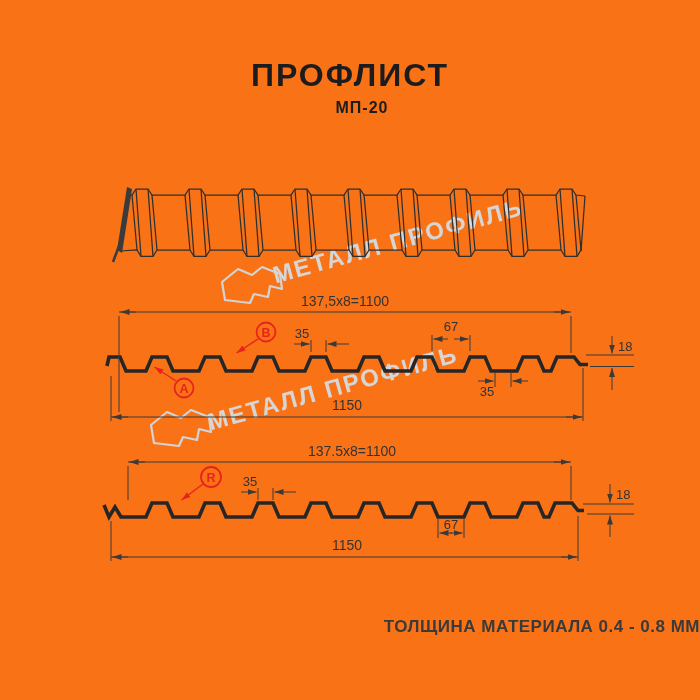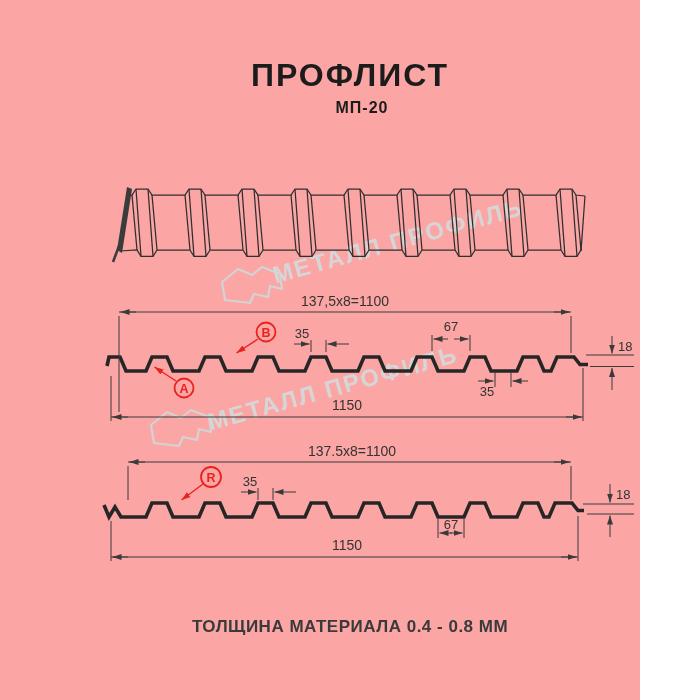--- a/index.html
+++ b/index.html
@@ -1,22 +1,22 @@
 <!DOCTYPE html>
 <html><head>
 <meta charset="utf-8">
 <style>
   html,body{margin:0;padding:0;background:#ffffff;}
-  .page{position:relative;width:640px;height:700px;background:#fca5a5;overflow:hidden;
+  .page{position:relative;width:700px;height:700px;background:#f97316;overflow:hidden;
         font-family:"Liberation Sans", sans-serif;}
   .title{position:absolute;top:58px;left:0;width:700px;text-align:center;
          font-size:32px;font-weight:800;letter-spacing:2px;color:#1c1c1c;line-height:1.1;}
   .subtitle{position:absolute;top:99px;left:0;width:700px;text-align:center;
          font-size:16px;font-weight:700;letter-spacing:1px;color:#1c1c1c;margin-left:12px;}
-  .footer{position:absolute;top:617px;left:0;width:700px;text-align:center;
+  .footer{position:absolute;top:617px;left:0;width:700px;text-align:right;
          font-size:17px;font-weight:600;letter-spacing:0.5px;color:#3a3a3a;}
   svg.drawing{position:absolute;left:0;top:0;}
   svg text{font-family:"Liberation Sans", sans-serif;fill:#333;}
   .dim-lg{font-size:14px;}
   .dim-sm{font-size:13px;}
   .lbl{font-size:12.5px;font-weight:700;fill:#e8231d;}
   .wm-text{font-size:24px;font-weight:700;letter-spacing:2px;fill:#d6d6d6;}
   .dimline{stroke:#3a3a3a;stroke-width:1;fill:none;}
   .profline{stroke:#262626;stroke-width:3.6;fill:none;stroke-linejoin:miter;}
   .thin3d{stroke:#2f2f2f;stroke-width:1.25;fill:none;stroke-linejoin:miter;}

